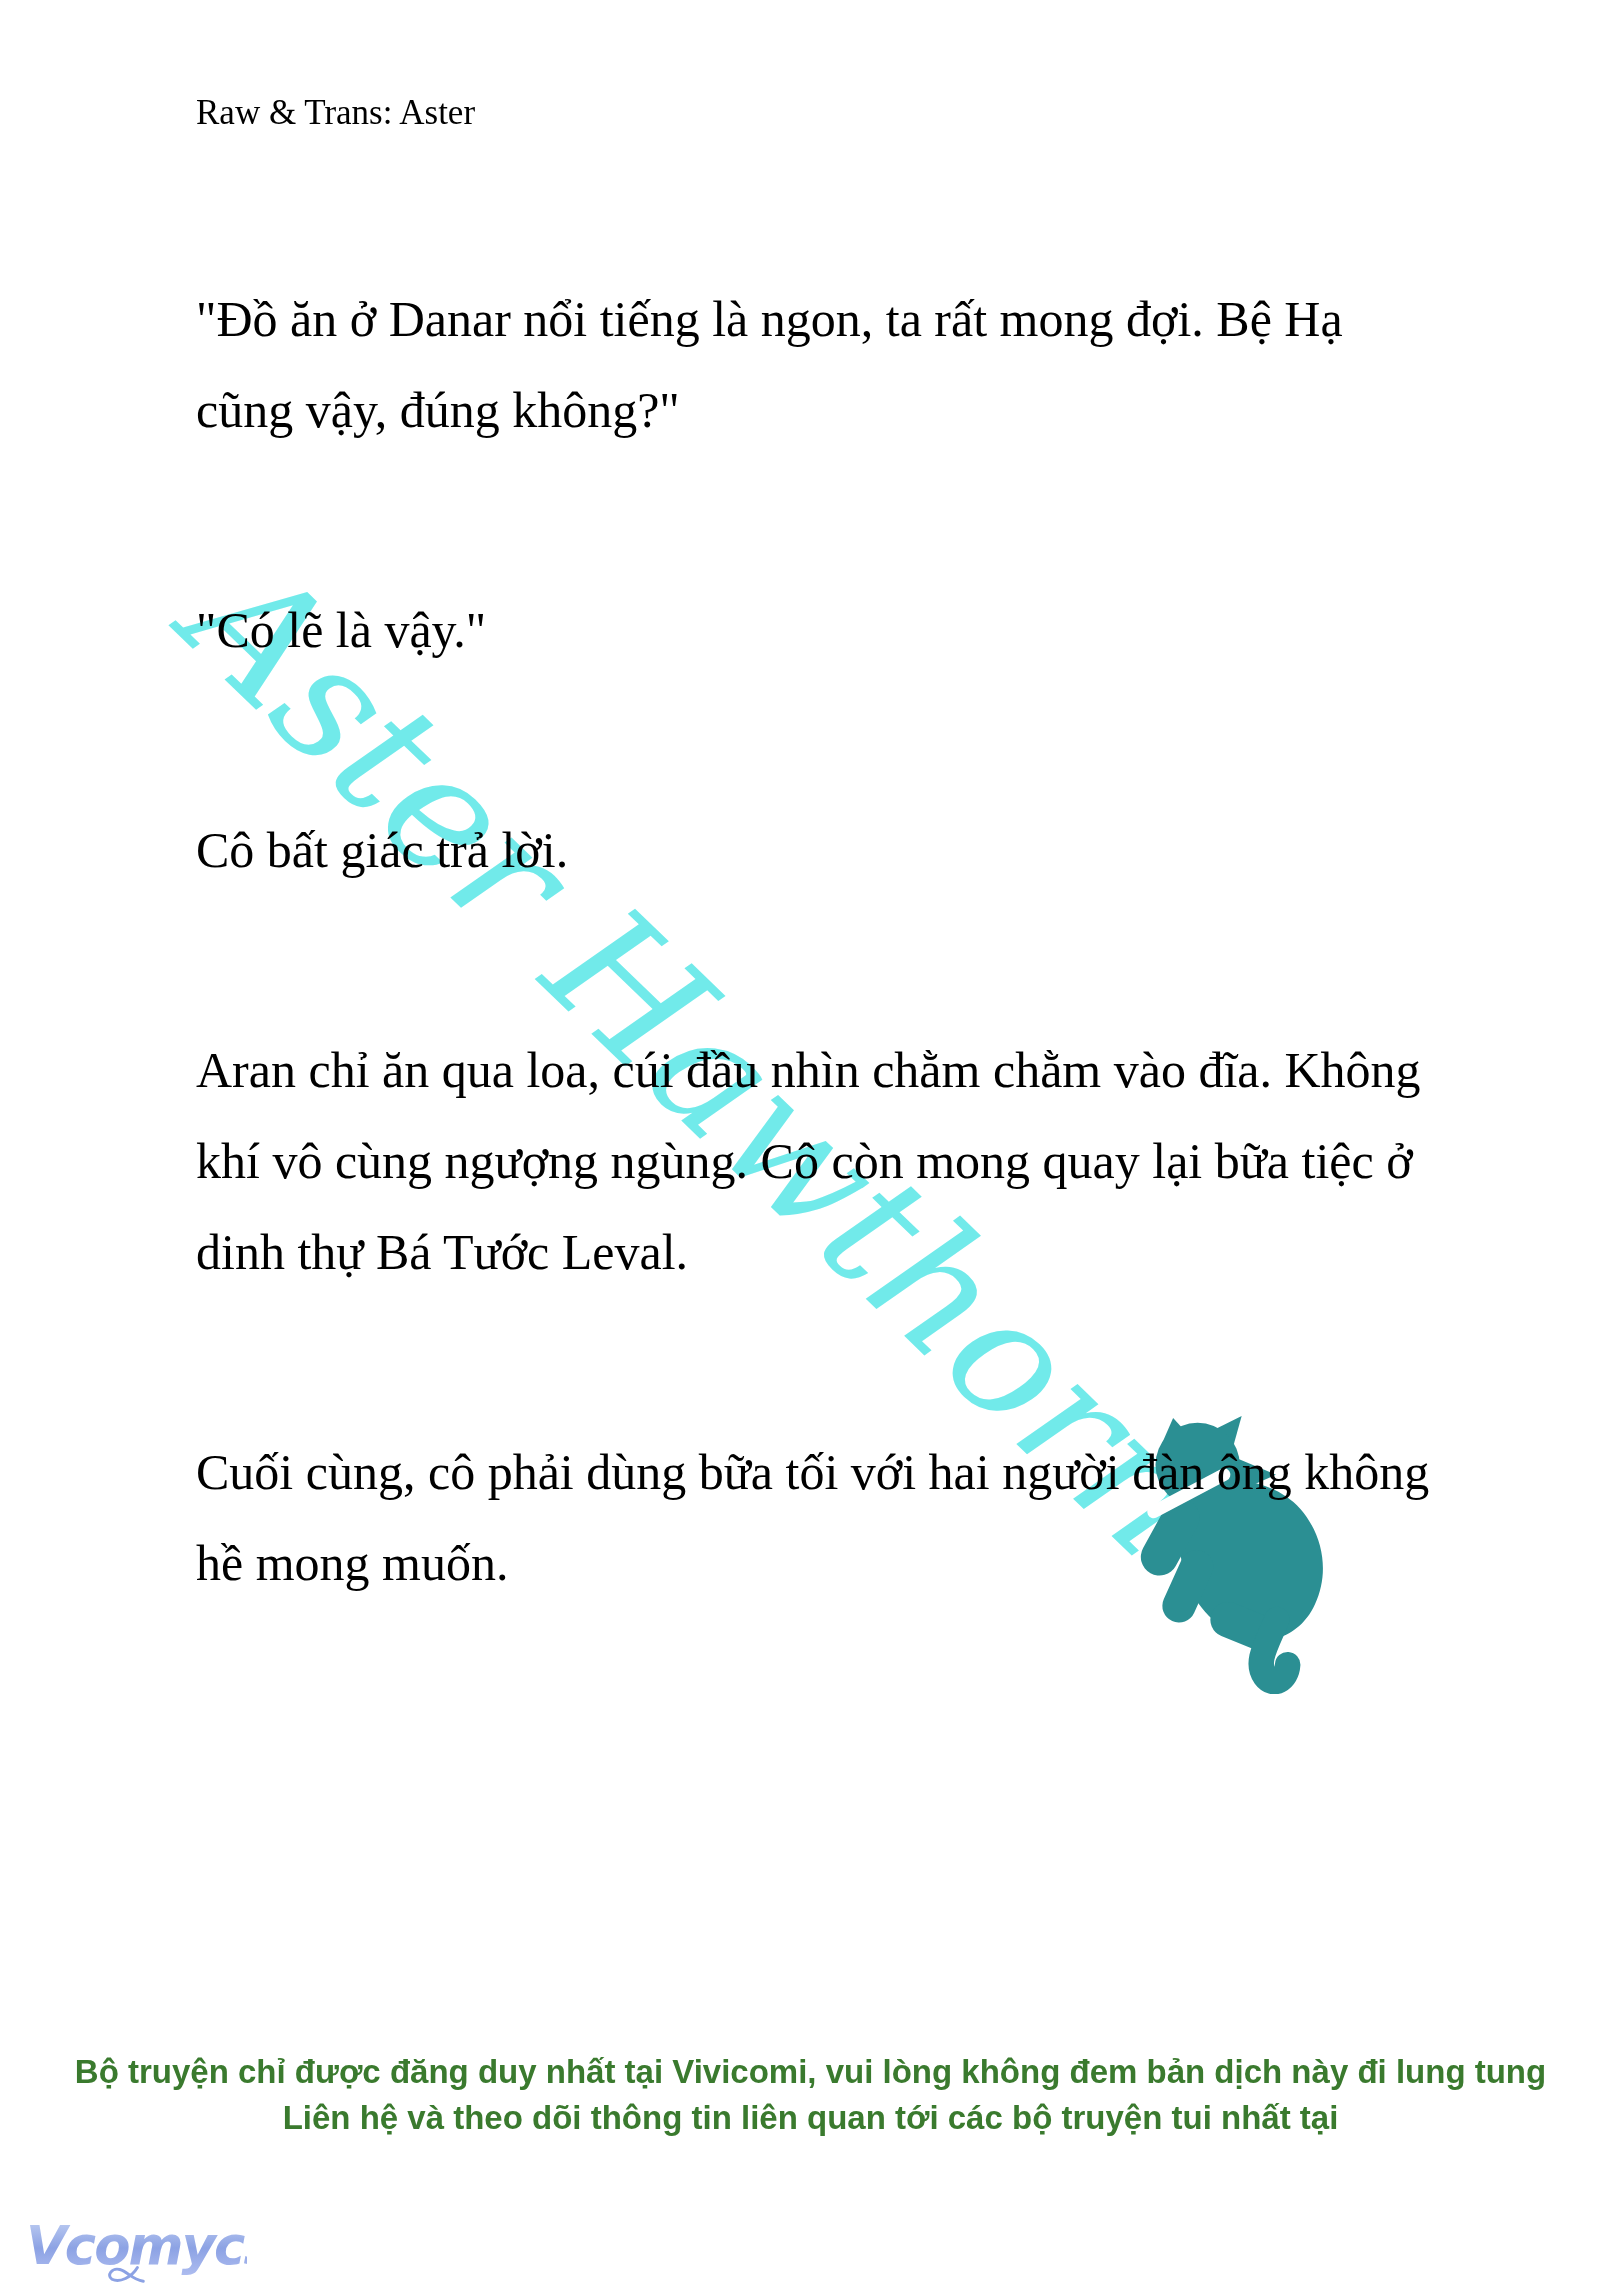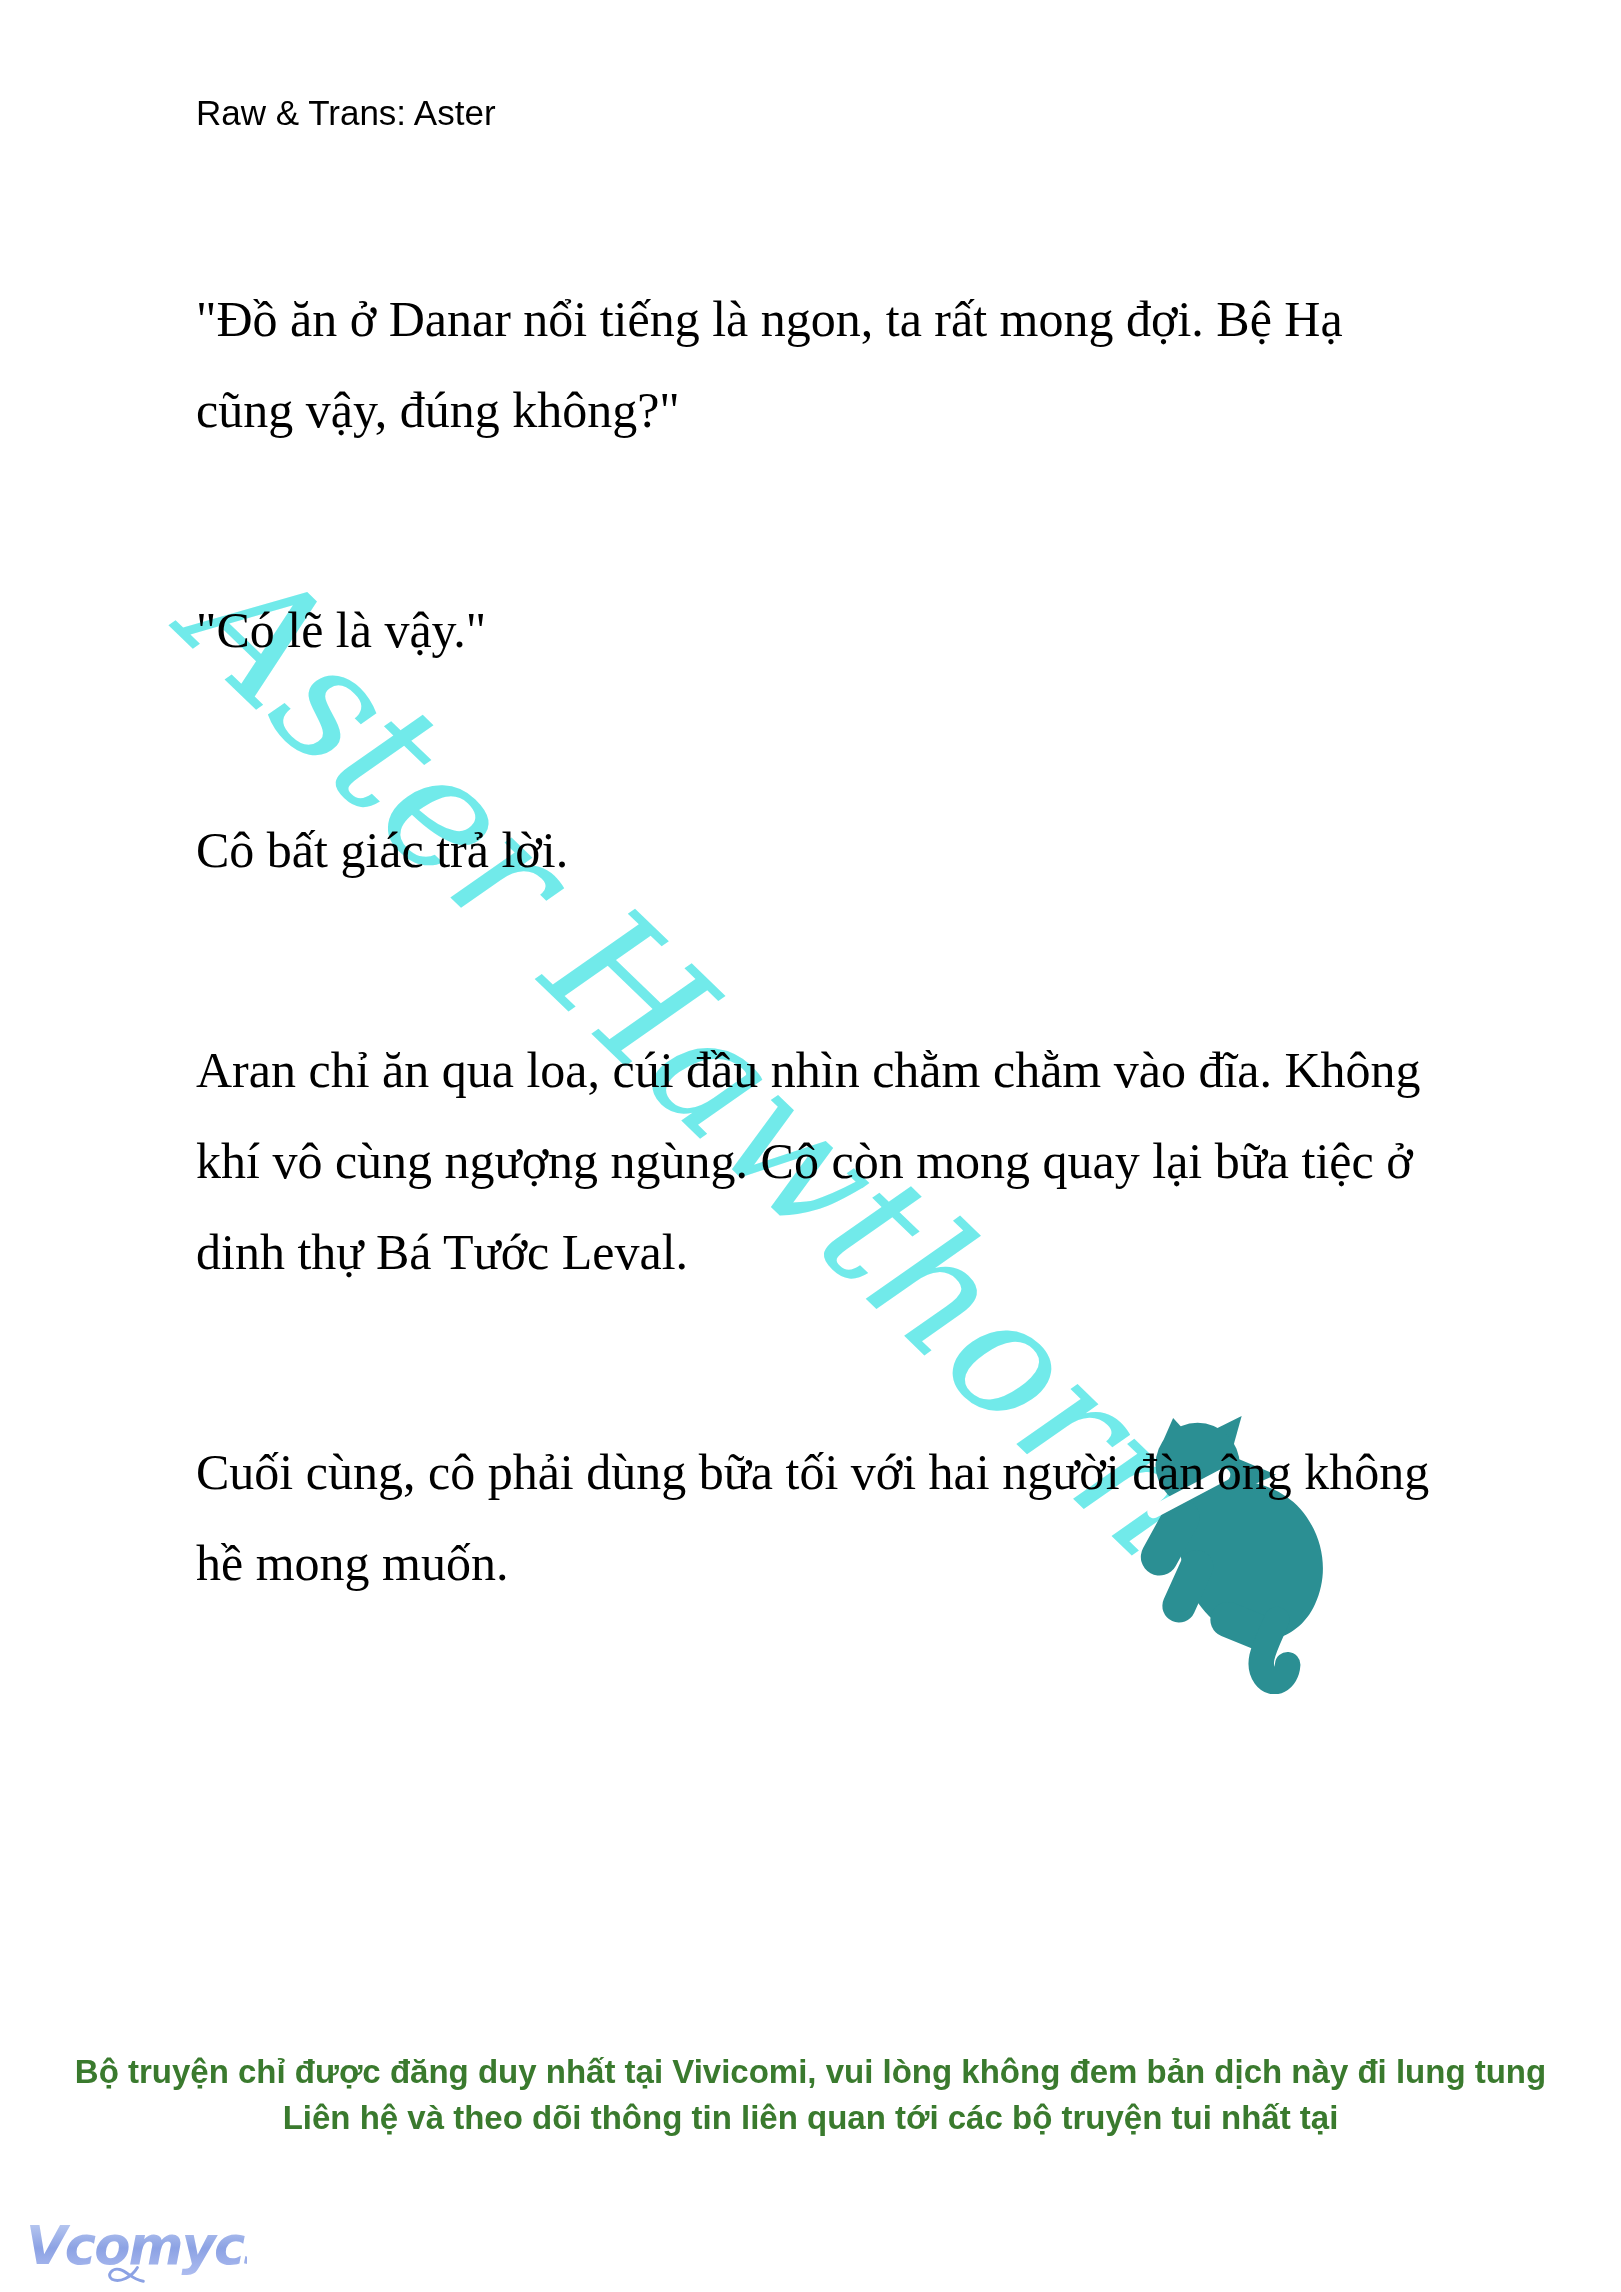--- a/index.html
+++ b/index.html
@@ -39,21 +39,21 @@
   .catfill  { fill: var(--cat-color, #2b8f93); }
   .catstroke{ stroke: var(--cat-color, #2b8f93); fill: none; }
   .catgap   { stroke: #ffffff; fill: none; }
 
   
   .credit-header {
     position: absolute;
     left: 196px;
     top: 93px;
     z-index: 3;
-    font-family: Liberation Sans, sans-serif;
+    font-family: Liberation Serif, serif;
     font-size: 35px;
     color: #000000;
     white-space: pre;
   }
   .body-text {
     position: absolute;
     left: 196px;
     top: 274px;
     width: 1274px;
     z-index: 3;

